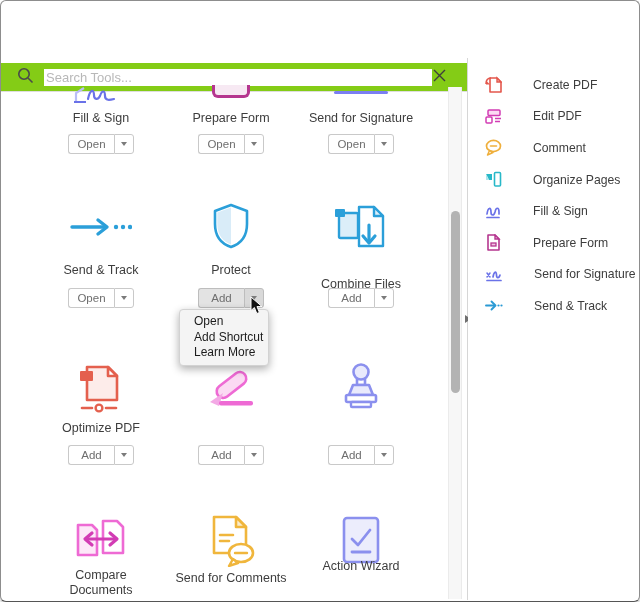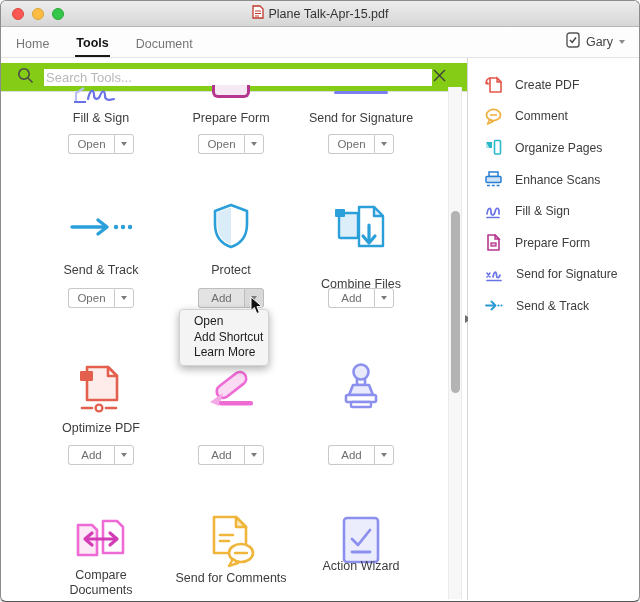--- a/index.html
+++ b/index.html
@@ -31,21 +31,21 @@
   .search-input{flex:1;border:none;outline:none;font-size:13px;color:#444;margin-left:10px;font-family:"Liberation Sans",sans-serif;}
   .search-input::placeholder{color:#b8b8b8;}
   
   .divider{position:absolute;left:466px;top:57px;bottom:1px;width:1px;background:#d6d6d6;}
   .scroll-track{position:absolute;left:447px;top:86px;bottom:2px;width:14px;background:#f7f7f7;
     border-left:1px solid #ebebeb;border-right:1px solid #ebebeb;}
   .scroll-thumb{position:absolute;left:2px;top:124px;width:9px;height:182px;border-radius:4.5px;background:#b3b3b3;}
   .expand-btn{position:absolute;left:462px;top:312px;width:9px;height:11px;display:flex;align-items:center;justify-content:center;cursor:pointer;}
   .expand-tri{width:0;height:0;border-top:4.5px solid transparent;border-bottom:4.5px solid transparent;border-left:6px solid #6f6f6f;}
   .sidebar{position:absolute;left:467px;top:57px;right:1px;bottom:1px;background:#fff;padding:11px 0 0 17px;}
-  .side-item{display:flex;align-items:center;gap:13px;height:31.6px;cursor:pointer;}
+  .side-item{display:flex;align-items:center;gap:31px;height:31.6px;cursor:pointer;}
   .side-label{font-size:12.2px;color:#3d3d3d;}
   
   .cell{position:absolute;width:130px;display:flex;flex-direction:column;align-items:center;}
   .c1{left:35px;} .c2{left:165px;} .c3{left:295px;}
   .tool-label{font-size:12.5px;color:#3d3d3d;text-align:center;line-height:15px;}
   
   .splitbtn{display:flex;height:20px;cursor:pointer;}
   .sb-main{width:46px;background:#fff;border:1px solid #c9c9c9;border-right:none;border-radius:3px 0 0 3px;
     font-size:11.5px;color:#6e6e6e;display:flex;align-items:center;justify-content:center;}
   .sb-arrow{width:20px;background:#fff;border:1px solid #c9c9c9;border-radius:0 3px 3px 0;
@@ -60,52 +60,21 @@
   .cursor{position:absolute;left:249px;top:295px;z-index:40;pointer-events:none;}
   
   .pf-frag{width:38px;height:13px;border:3px solid #b5368f;border-top:none;border-radius:0 0 6px 6px;background:#f7e9f3;}
   .sig-line{width:54px;height:3px;background:#7b7ff2;border-radius:2px;}
 </style>
 </head>
 <body>
 
 <div class="window">
 
-  <div class="titlebar">
-    <div class="lights">
-      <div class="light red"></div>
-      <div class="light yellow"></div>
-      <div class="light green"></div>
-    </div>
-    <div class="titlewrap">
-      <span>
-        <svg width="12" height="14" viewBox="0 0 12 14">
-            <path d="M1 1h7l3 3v9H1z" fill="#fff" stroke="#c0392b" stroke-width="1.3"></path>
-            <path d="M3 6h6M3 8.5h6M3 11h4" stroke="#c0392b" stroke-width="1.2"></path>
-          </svg>
-      </span>
-      <span class="title-text">Plane Talk-Apr-15.pdf</span>
-    </div>
-  </div>
-
-  <div class="tabbar">
-    <span class="tab">Home</span>
-    <span class="tab active">Tools</span>
-    <span class="tab">Document</span>
-    <div class="userchip">
-      <span>
-        <svg width="14" height="16" viewBox="0 0 14 16">
-            <rect x="1" y="1" width="12" height="14" rx="2.5" fill="#fff" stroke="#555" stroke-width="1.4"></rect>
-            <path d="M4 8l2.2 2.4L10 5.5" fill="none" stroke="#444" stroke-width="1.5"></path>
-          </svg>
-      </span>
-      <span class="user-name">Gary</span>
-      <span class="caret-down"></span>
-    </div>
-  </div>
+
 
   <div class="searchbar">
     <span>
       <svg width="17" height="17" viewBox="0 0 17 17">
           <circle cx="7" cy="7" r="5.2" fill="none" stroke="#4a4a4a" stroke-width="1.6"></circle>
           <path d="M11 11l4.5 4.5" stroke="#4a4a4a" stroke-width="1.6"></path>
         </svg>
     </span>
     <input class="search-input" type="text" placeholder="Search Tools..." style="">
     <span style="margin-right:8px;">
@@ -344,48 +313,48 @@
     <div class="side-item">
       <svg width="17" height="17" viewBox="0 0 17 17">
         <path d="M5 2h7l4 4v10H5z" fill="#fff" stroke="#e4574c" stroke-width="1.6" stroke-linejoin="round"></path>
         <path d="M12 2l4 4h-4z" fill="#f6beb9" stroke="#e4574c" stroke-width="1.4"></path>
         <path d="M1 8c0-4 2-6 5-6" fill="none" stroke="#e4574c" stroke-width="1.6"></path>
         <path d="M1 4.5v4h4z" fill="#e4574c"></path>
       </svg>
       <span class="side-label">Create PDF</span>
     </div>
 
+    <div class="side-item">
+      <svg width="17" height="17" viewBox="0 0 17 17">
+        <rect x="3" y="2" width="12" height="5.5" rx="1" fill="#fbdaf3" stroke="#d23cb4" stroke-width="1.5"></rect>
+        <rect x="1" y="9" width="6" height="6" rx="1" fill="#fff" stroke="#d23cb4" stroke-width="1.5"></rect>
+        <path d="M10 10.5h6M10 13.5h5" stroke="#d23cb4" stroke-width="1.6"></path>
+      </svg>
+      <span class="side-label">Edit PDF</span>
+    </div>
 
 
     <div class="side-item">
       <svg width="17" height="17" viewBox="0 0 17 17">
         <ellipse cx="8.5" cy="7" rx="7" ry="5.6" fill="#fff" stroke="#efaf3c" stroke-width="1.7"></ellipse>
         <path d="M5.5 7h6" stroke="#efaf3c" stroke-width="1.6" stroke-linecap="round"></path>
         <path d="M4.5 11.5l-2 4.5 5.5-2.5z" fill="#fff" stroke="#efaf3c" stroke-width="1.5" stroke-linejoin="round"></path>
       </svg>
       <span class="side-label">Comment</span>
     </div>
 
     <div class="side-item">
       <svg width="17" height="17" viewBox="0 0 17 17">
         <path d="M1 3h6v6H4z" fill="#28b8c8"></path>
         <path d="M1 3l3 6H1z" fill="#aee6ec"></path>
         <rect x="9.5" y="1.5" width="6" height="13.5" rx="1" fill="#fff" stroke="#28b8c8" stroke-width="1.6"></rect>
       </svg>
       <span class="side-label">Organize Pages</span>
     </div>
 
-    <div class="side-item">
-      <svg width="17" height="17" viewBox="0 0 17 17">
-        <rect x="4" y="1" width="9" height="4.5" fill="#fff" stroke="#2a7ed4" stroke-width="1.5"></rect>
-        <rect x="1" y="5.5" width="15" height="6" rx="1" fill="#cfe3f6" stroke="#2a7ed4" stroke-width="1.5"></rect>
-        <path d="M2 14.5h3M6.8 14.5h3M11.6 14.5h3" stroke="#2a7ed4" stroke-width="1.5"></path>
-      </svg>
-      <span class="side-label">Enhance Scans</span>
-    </div>
 
     <div class="side-item">
       <svg width="17" height="17" viewBox="0 0 17 17">
         <path d="M2 11c1-7 4-7 4-2 0 4 3 4 4 0 1-5 4-5 4 0v2" fill="none" stroke="#6a72e8" stroke-width="1.7" stroke-linecap="round"></path>
         <path d="M2 14.5h12" stroke="#6a72e8" stroke-width="1.7" stroke-linecap="round"></path>
       </svg>
       <span class="side-label">Fill &amp; Sign</span>
     </div>
 
     <div class="side-item">

